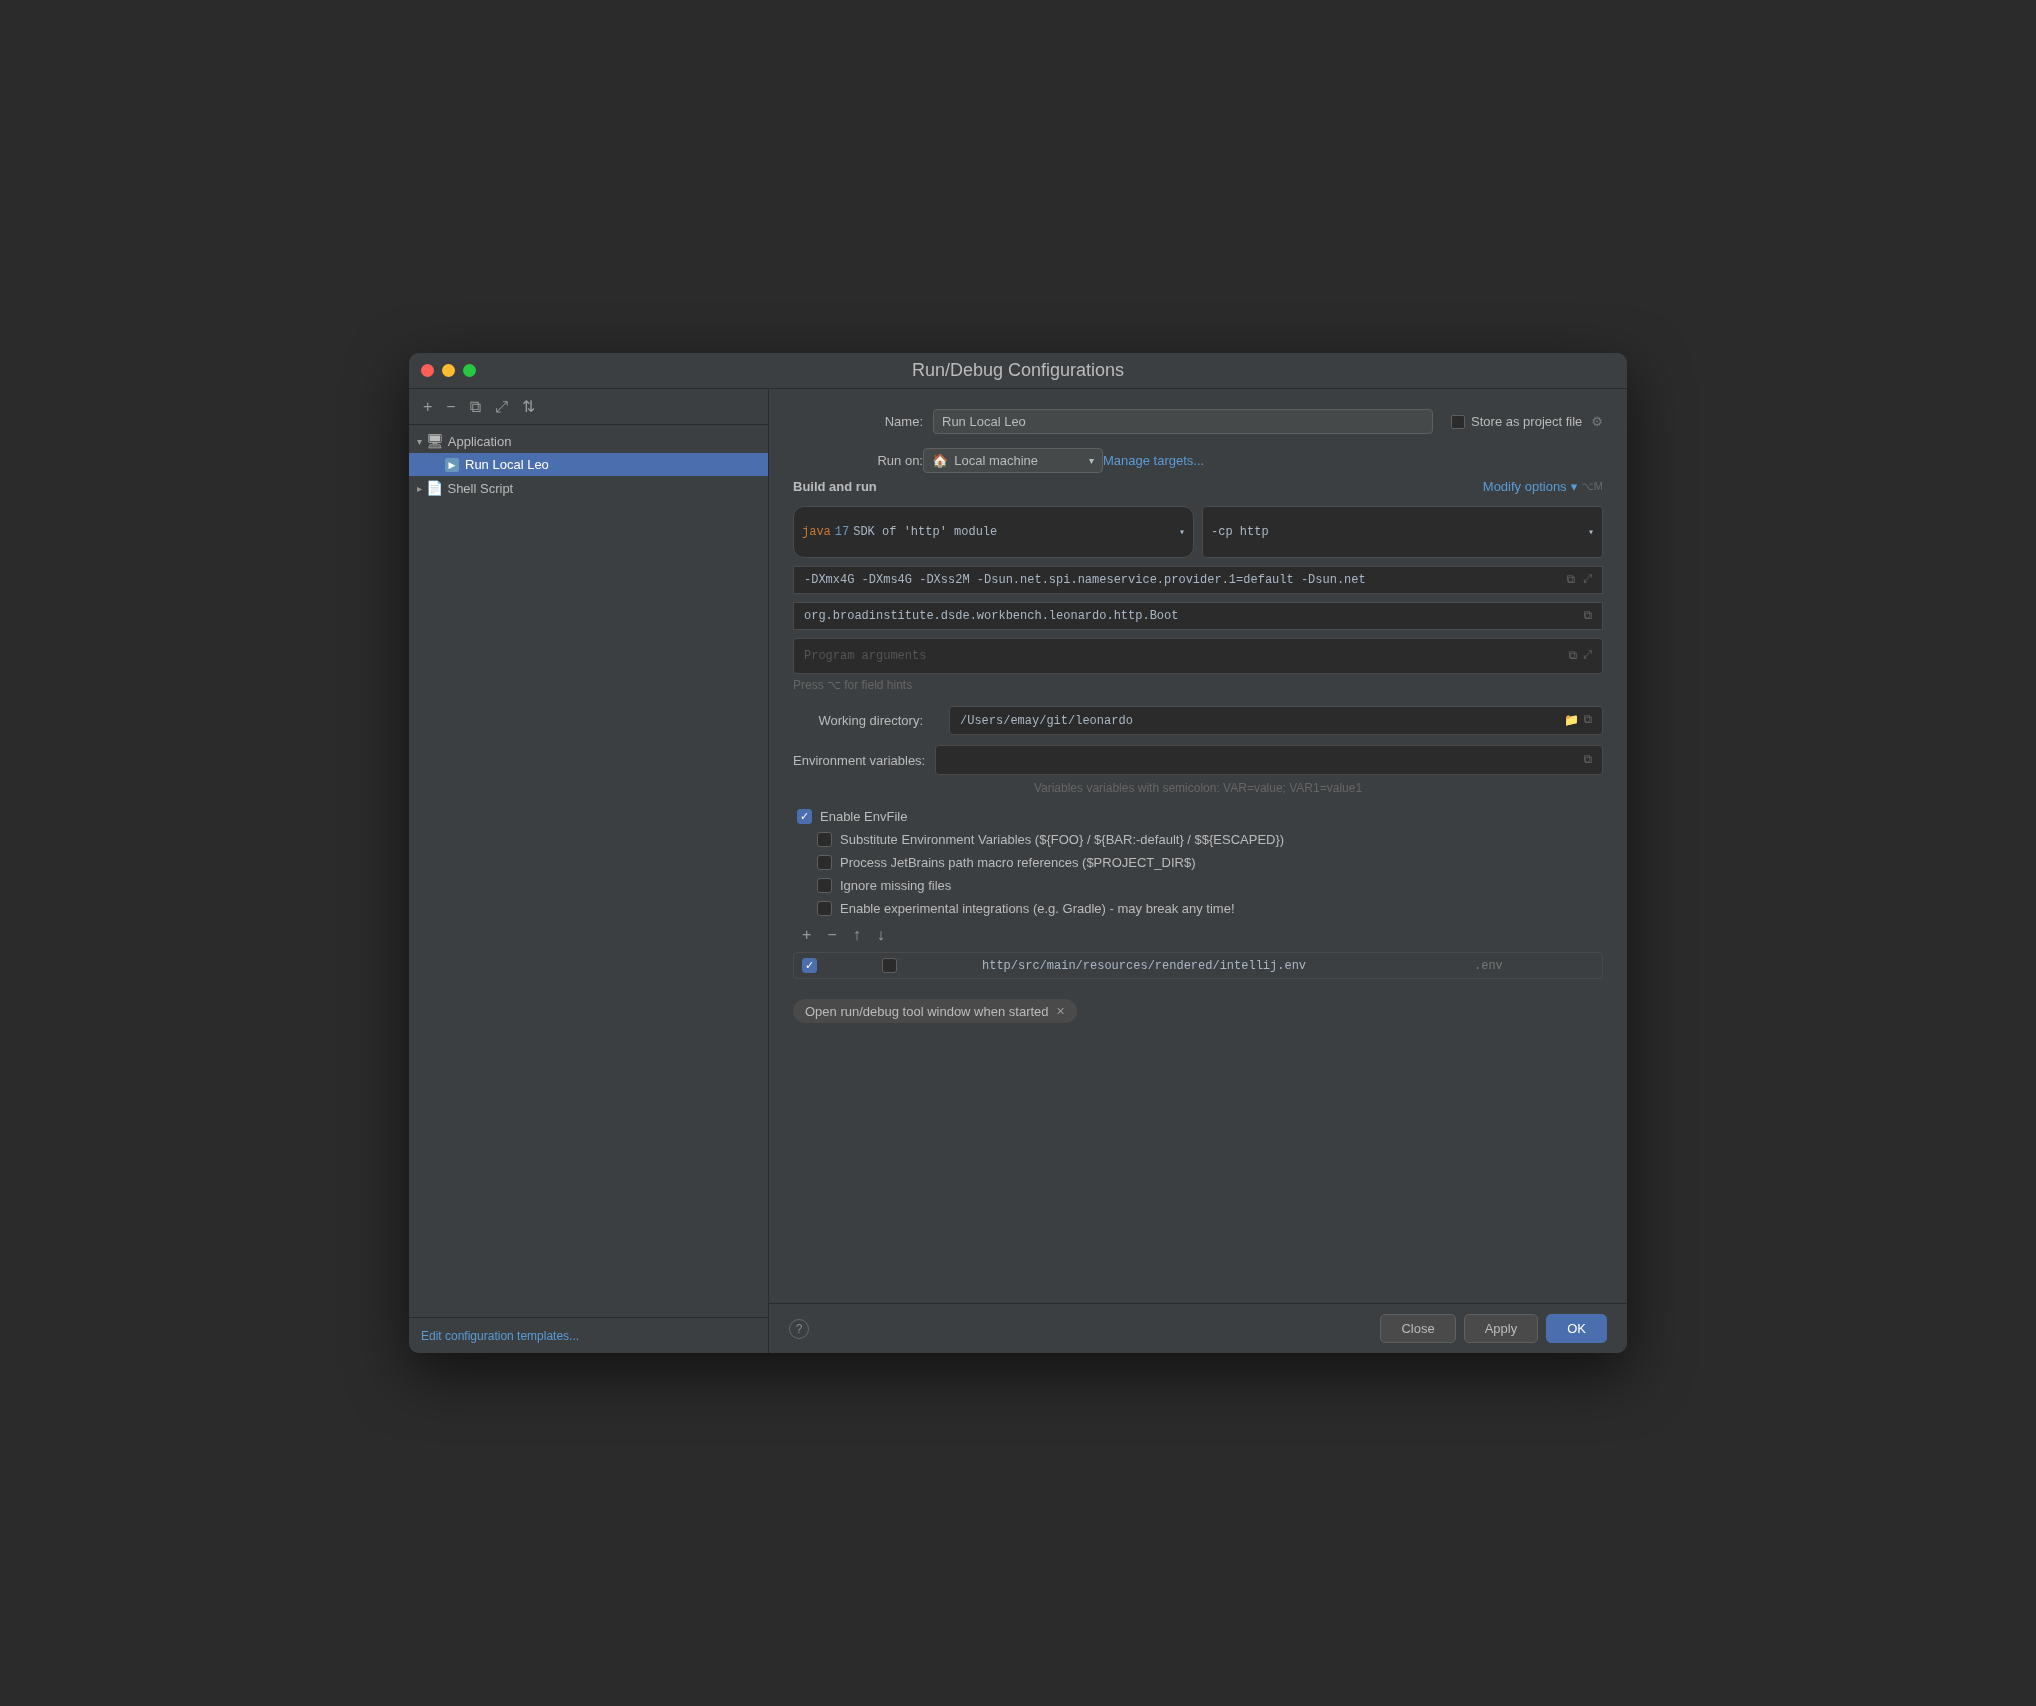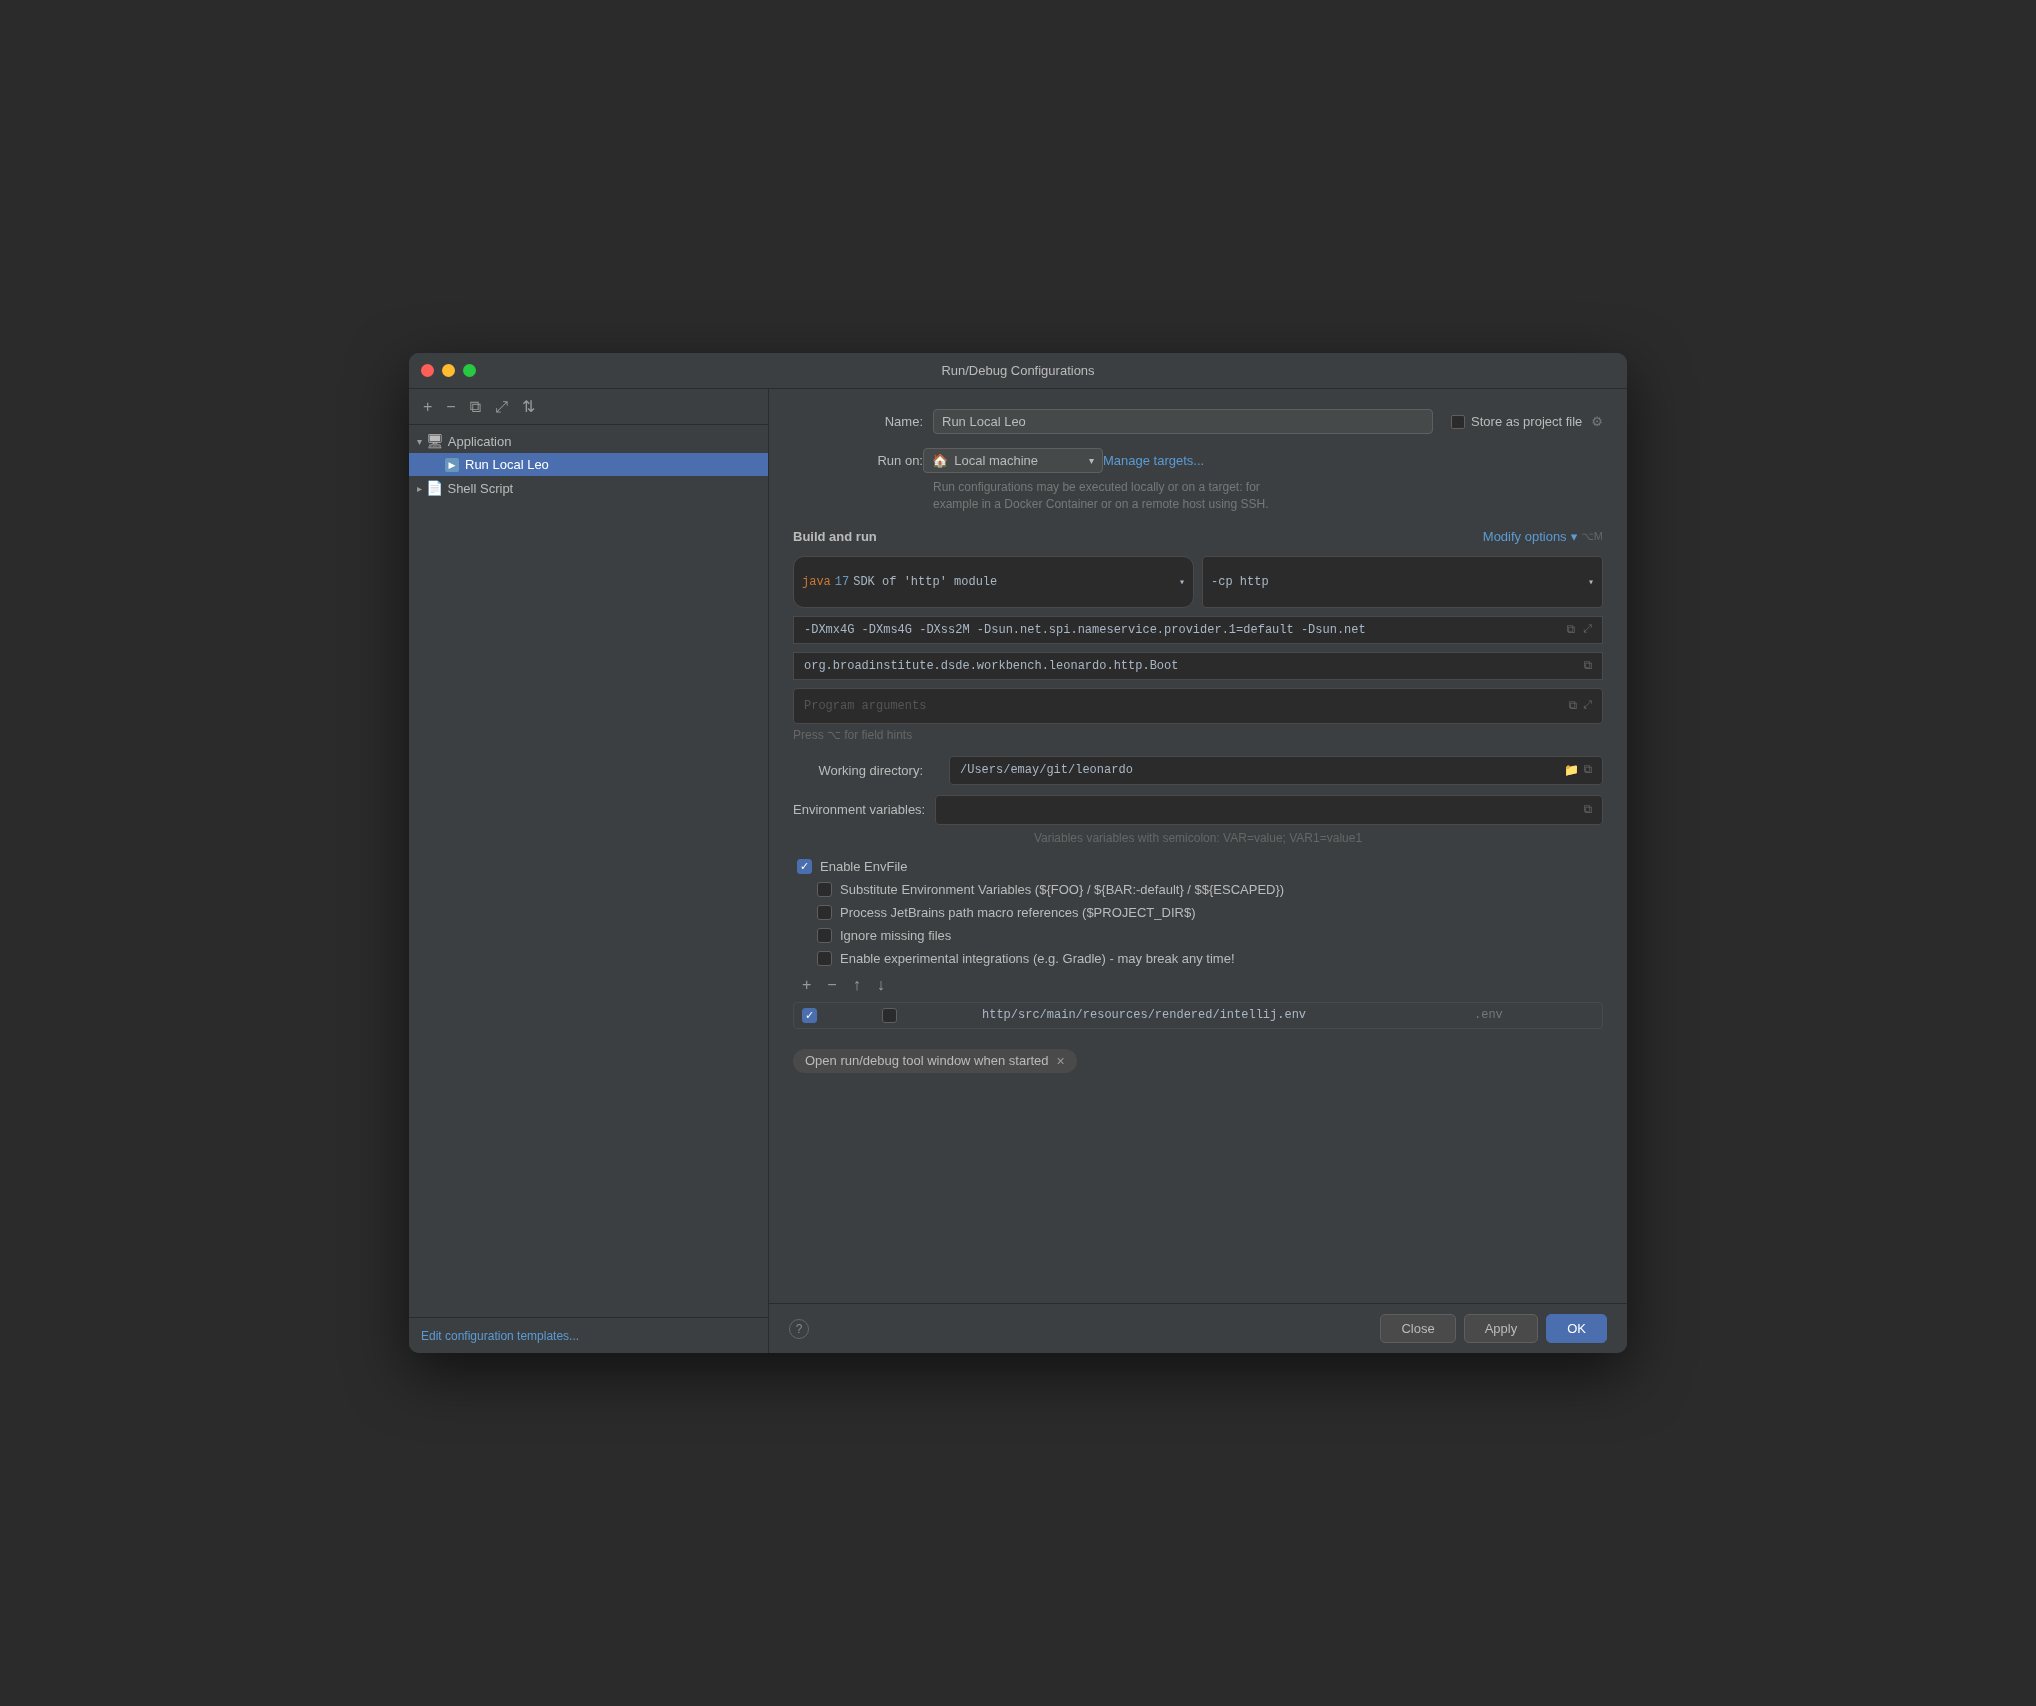--- a/index.html
+++ b/index.html
@@ -52,21 +52,21 @@
       width: 13px;
       height: 13px;
       border-radius: 50%;
     }
     .tl-close { background: #ff5f57; }
     .tl-min { background: #febc2e; }
     .tl-max { background: #28c840; }
 
     .title-text {
       color: #bbbbbb;
-      font-size: 13px;
+      font-size: 18px;
     }
 
     .main-content {
       display: flex;
       flex: 1;
       overflow: hidden;
     }
 
     
     .sidebar {
@@ -707,24 +707,20 @@
         <div class="run-on-section">
           <span class="form-label">Run on:</span>
           <div class="run-on-dropdown">
             <span>🏠</span>
             <span>Local machine</span>
             <span class="dropdown-arrow">▾</span>
           </div>
           <a class="manage-targets-link">Manage targets...</a>
         </div>
 
-        <div class="run-on-hint">
-          Run configurations may be executed locally or on a target: for<br>
-          example in a Docker Container or on a remote host using SSH.
-        </div>
 
         
         <div class="section-header">
           <span class="section-title">Build and run</span>
           <div class="modify-options-link">
             <span>Modify options</span>
             <span>▾</span>
             <span style="font-size:11px;color:#666;">⌥M</span>
           </div>
         </div>

